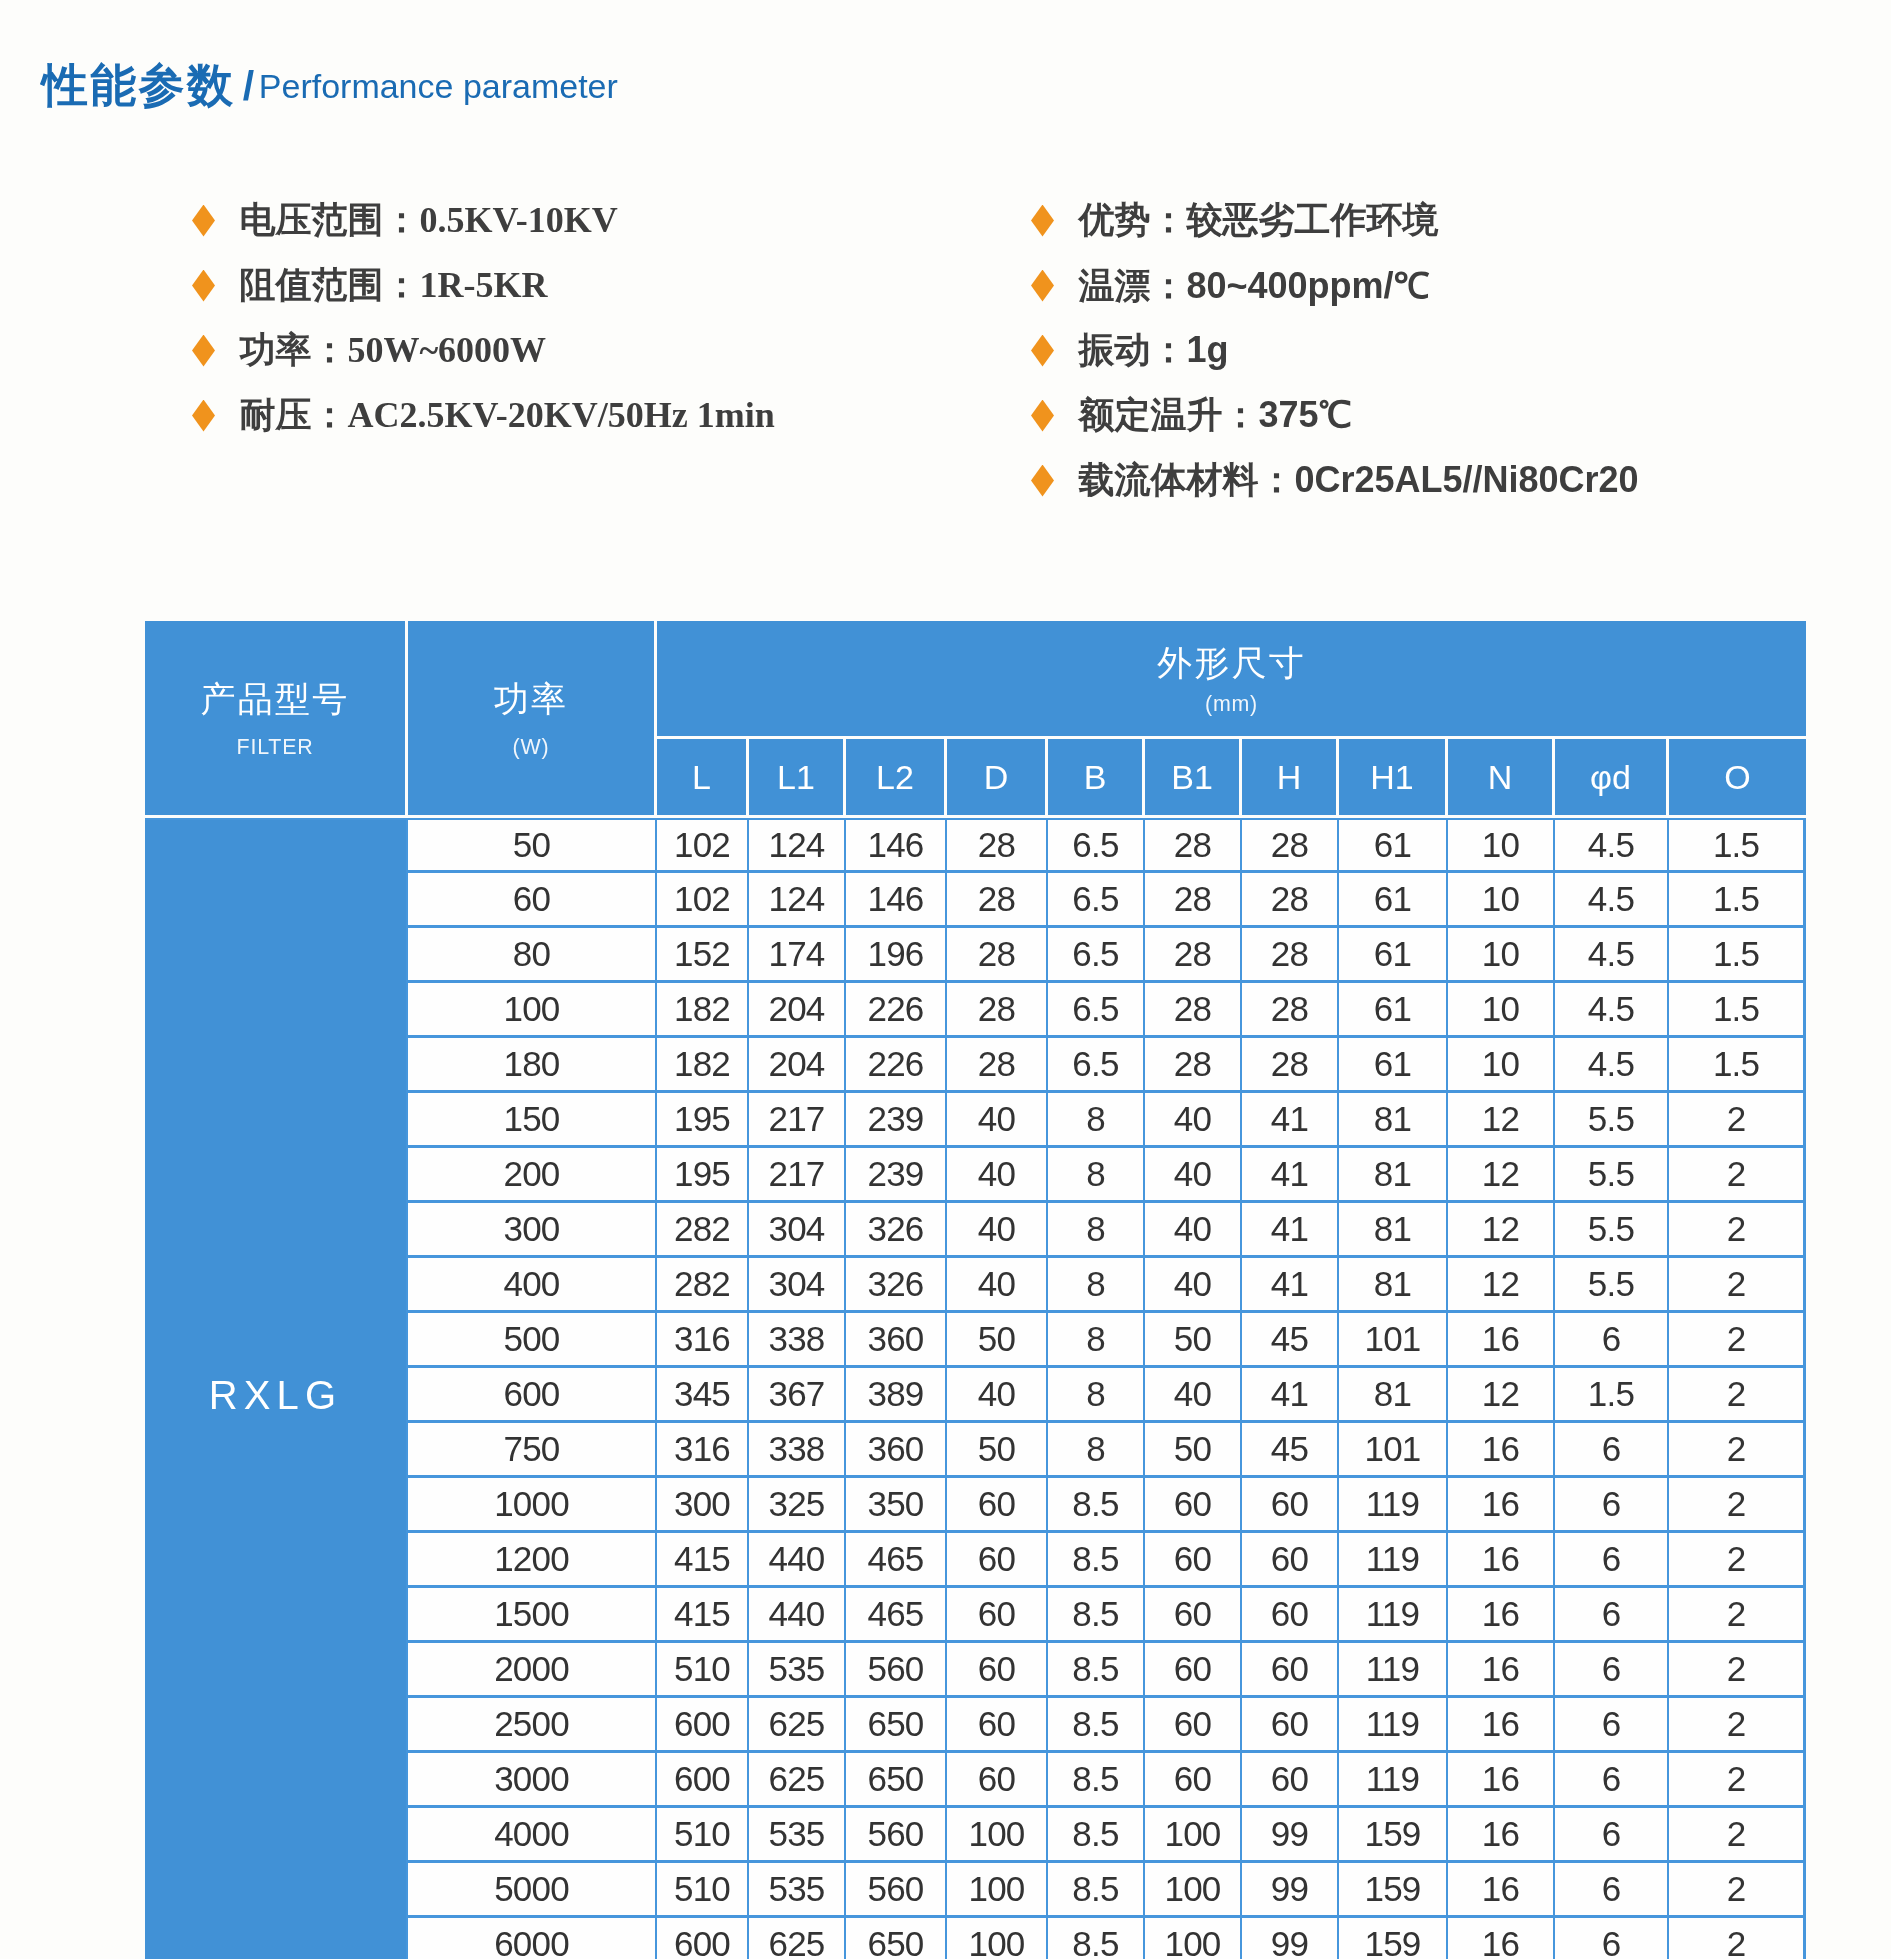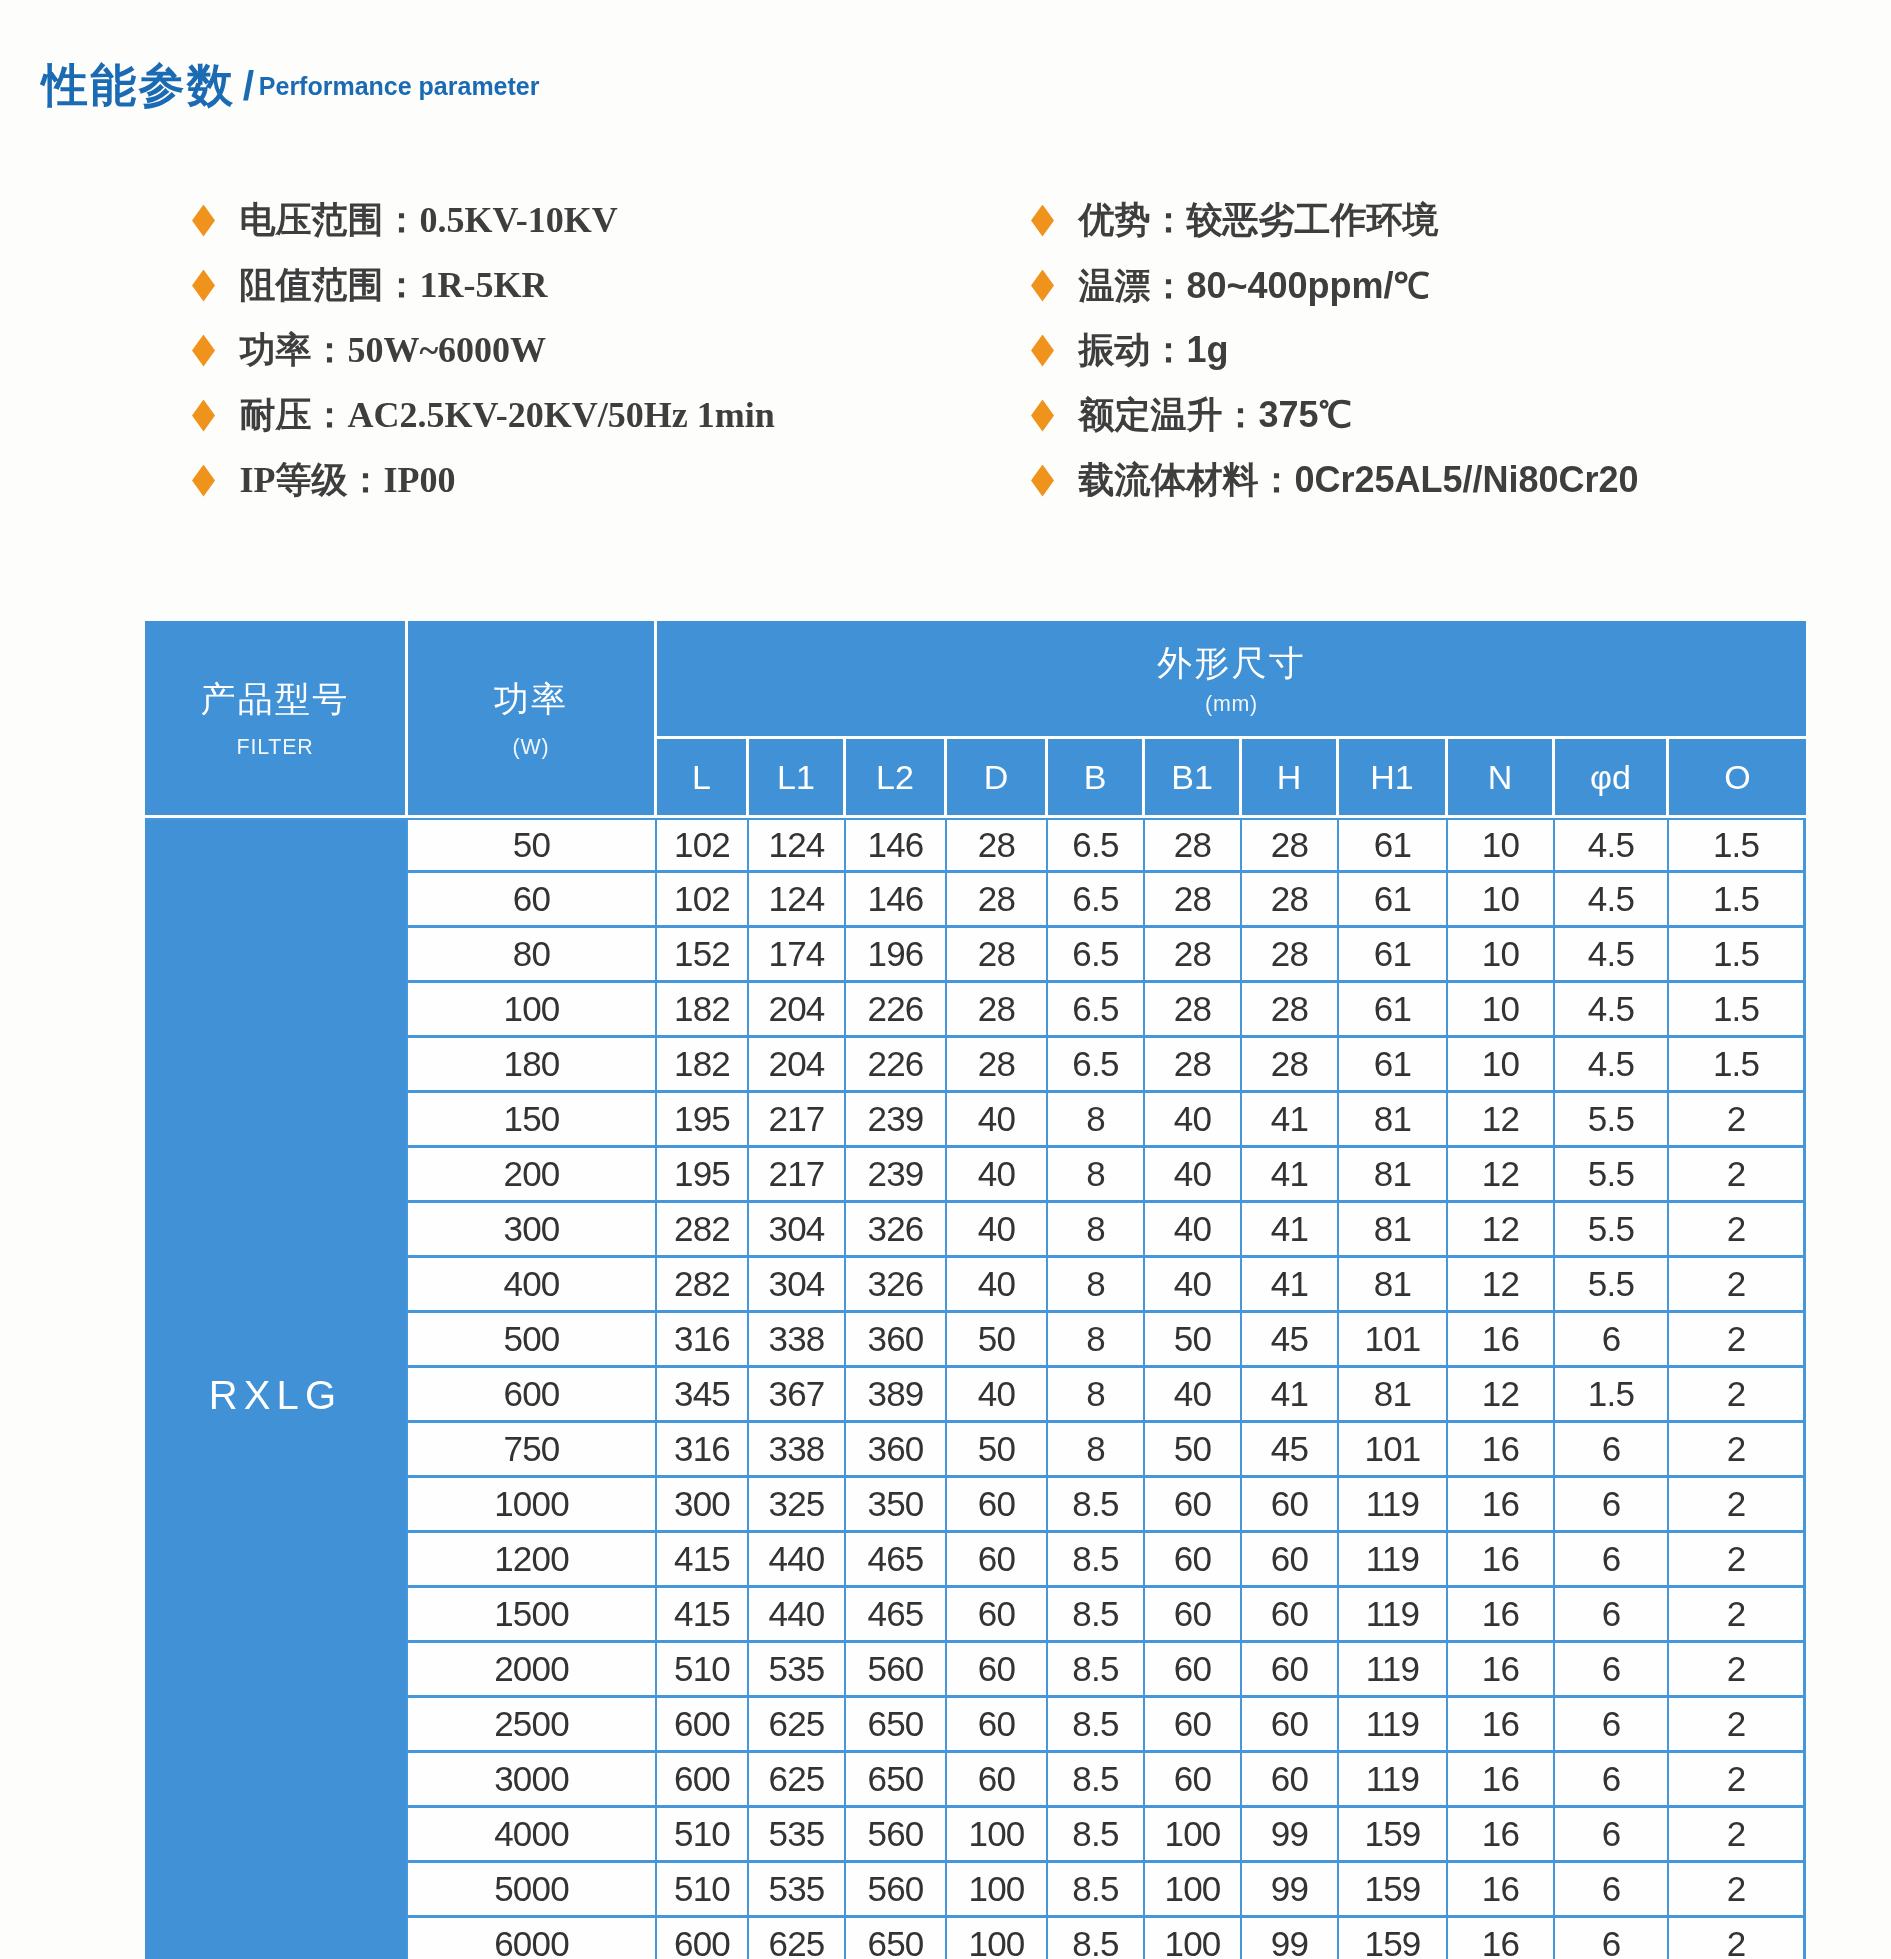--- a/index.html
+++ b/index.html
@@ -6,21 +6,21 @@
   .page {
     position:relative; width:1892px; height:1959px;
     background:#fdfdfb; overflow:hidden;
     font-family:"Liberation Sans", sans-serif;
   }
 
   
   .title { position:absolute; left:42px; top:55px; display:flex; align-items:center; color:#1a6bb3; }
   .title-zh   { font-size:46px; font-weight:bold; letter-spacing:2.3px; }
   .title-slash{ font-size:41px; font-weight:bold; margin:0 4.6px 0 7.6px; }
-  .title-en   { font-size:25px; font-weight:bold; }
+  .title-en   { font-size:34px; font-weight:normal; }
 
   
   .spec-col { position:absolute; top:188px; }
   .spec-col.left  { left:192px;font-family:Liberation Serif, serif; }
   .spec-col.right { left:1031px; }
   .spec-item { display:flex; align-items:center; height:65px; }
   .diamond {
     flex:none; width:23px; height:32px; margin-right:24.4px;
     background:#f0931d;
     clip-path:polygon(50% 0, 100% 50%, 50% 100%, 0 50%);
@@ -78,24 +78,20 @@
         <span class="diamond"></span>
         <span class="spec-text">阻值范围：1R-5KR</span>
       </div>
       <div class="spec-item">
         <span class="diamond"></span>
         <span class="spec-text">功率：50W~6000W</span>
       </div>
       <div class="spec-item">
         <span class="diamond"></span>
         <span class="spec-text">耐压：AC2.5KV-20KV/50Hz 1min</span>
-      </div>
-      <div class="spec-item">
-        <span class="diamond"></span>
-        <span class="spec-text">IP等级：IP00</span>
       </div>
     </div>
   <div class="spec-col right">
       <div class="spec-item">
         <span class="diamond"></span>
         <span class="spec-text">优势：较恶劣工作环境</span>
       </div>
       <div class="spec-item">
         <span class="diamond"></span>
         <span class="spec-text">温漂：80~400ppm/℃</span>

